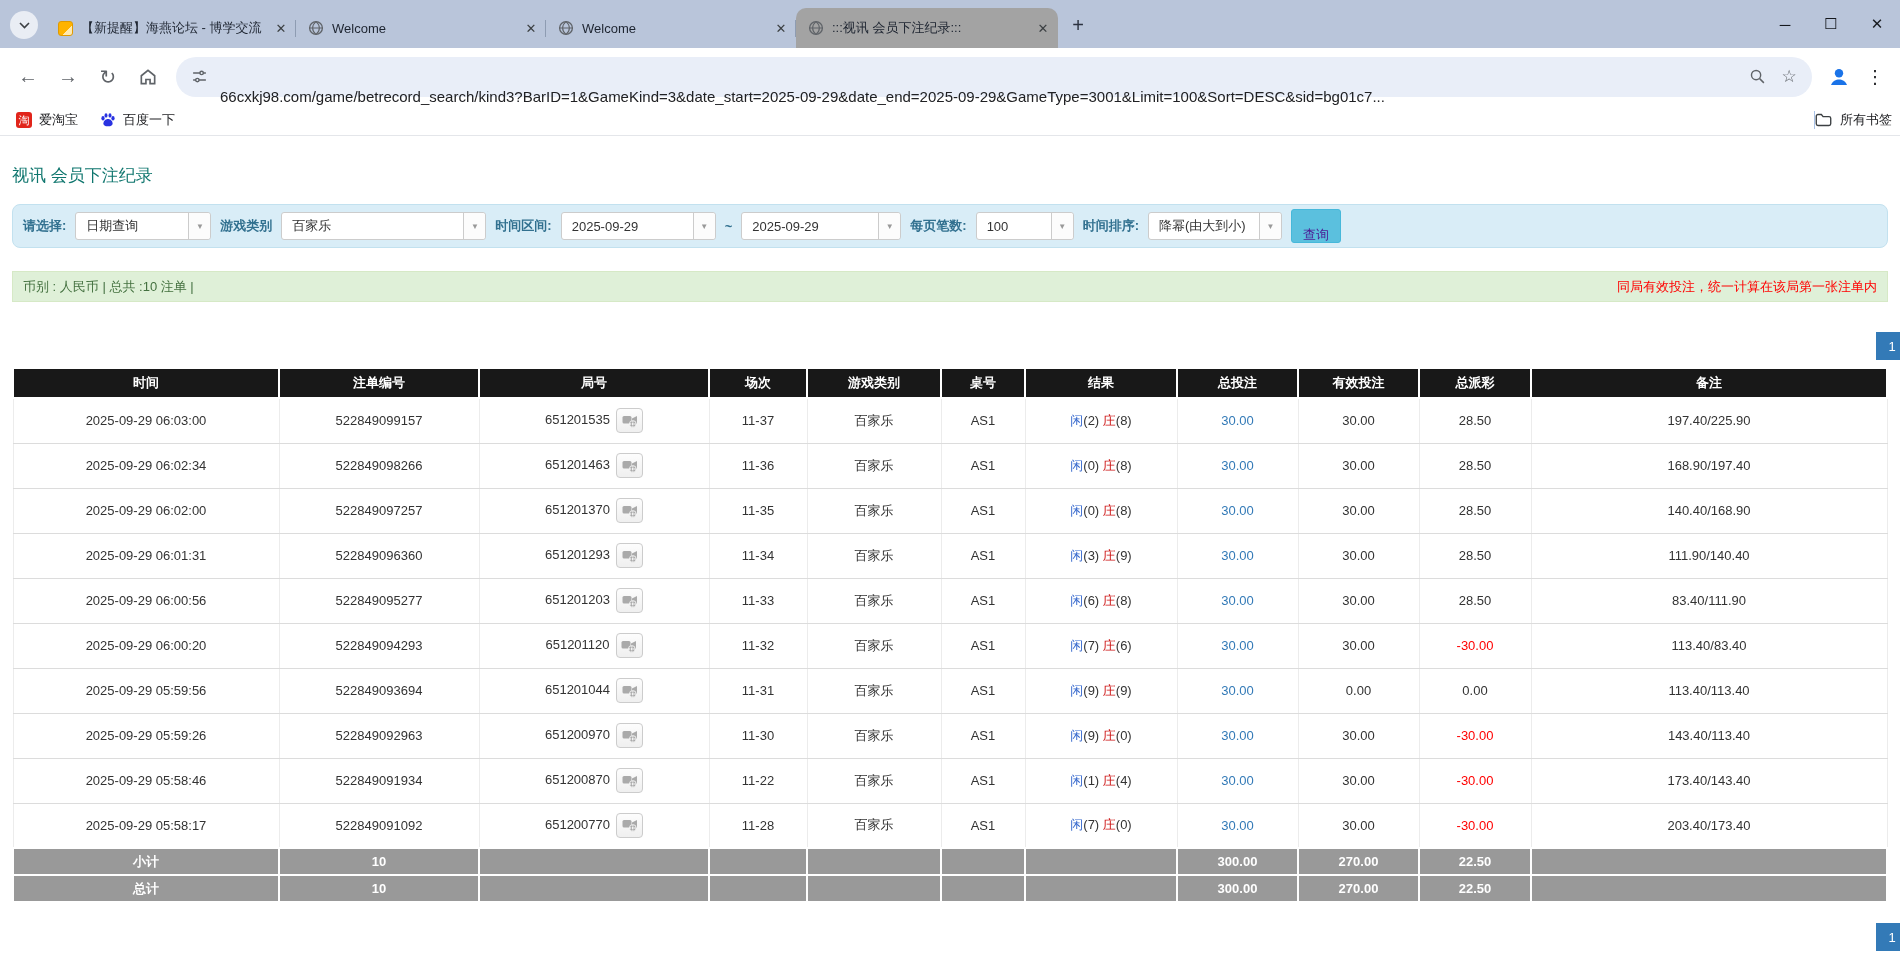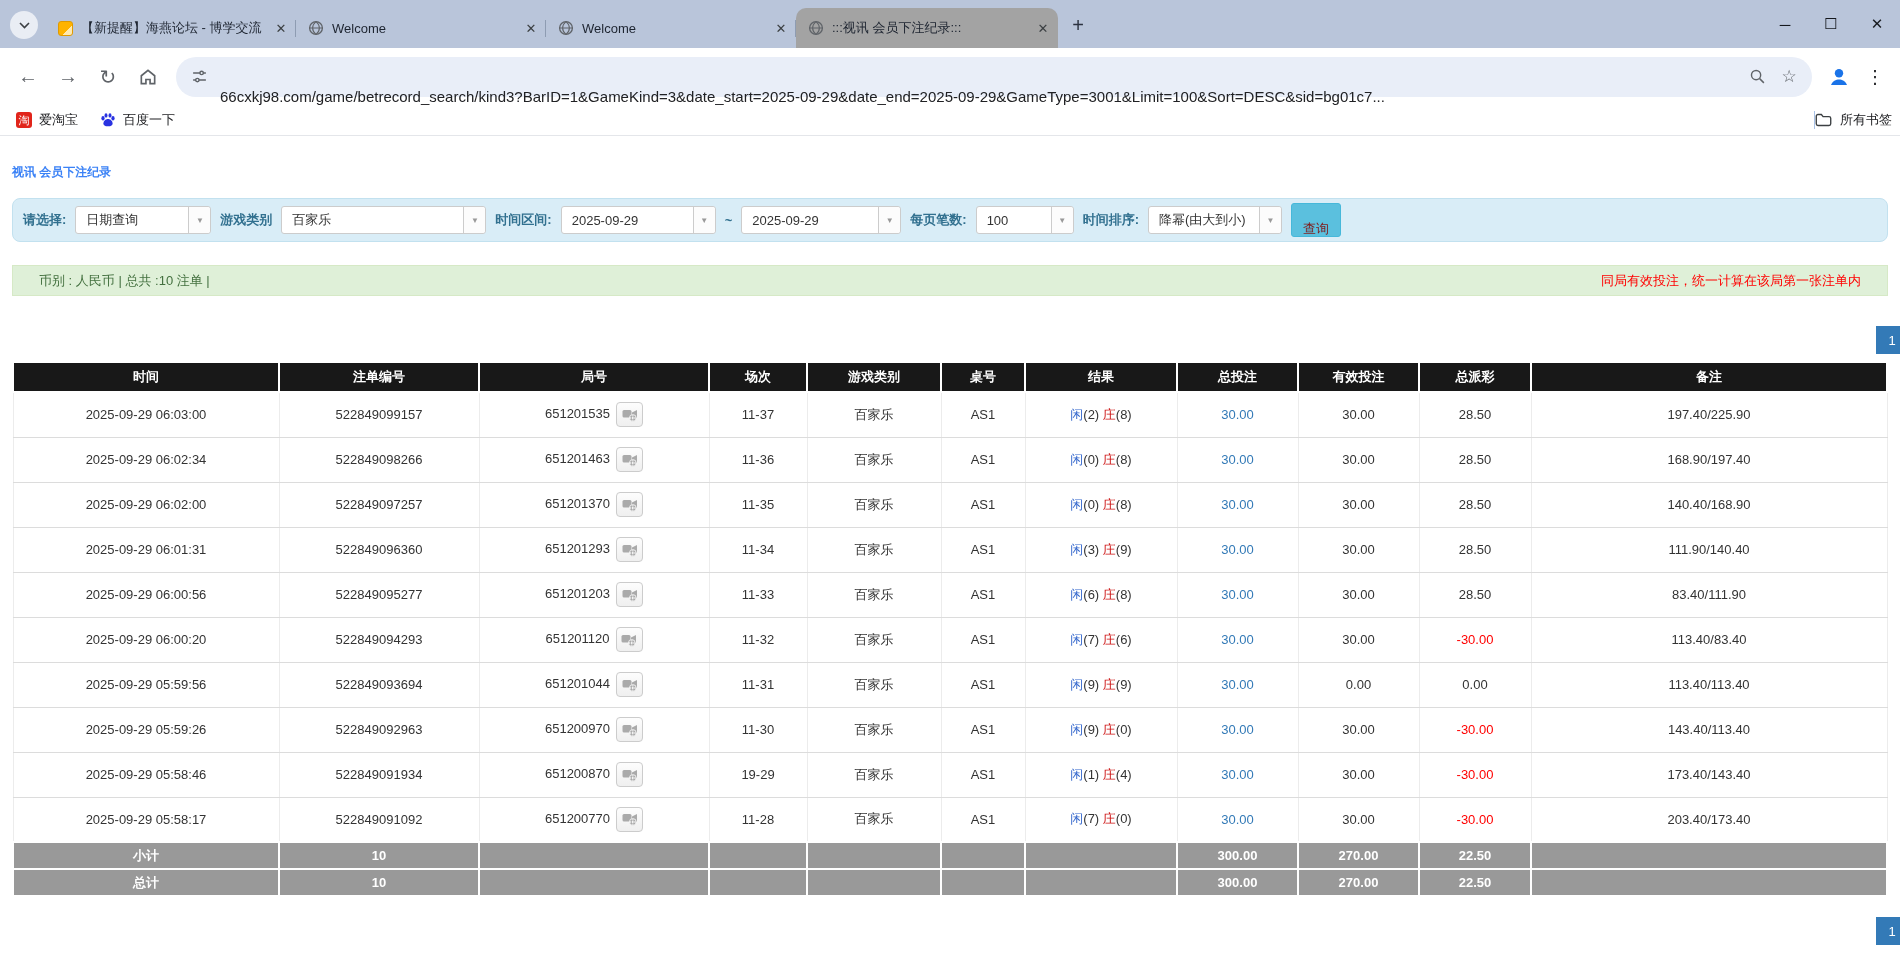--- a/index.html
+++ b/index.html
@@ -39,35 +39,35 @@
   
   .bookmarks { height:31px; background:#fff; display:flex; align-items:center; padding:0 8px; gap:6px; border-bottom:1px solid #e4e6ea; }
   .bm-item { display:flex; align-items:center; gap:7px; font-size:13px; color:#202124; padding:3px 8px; border-radius:6px; cursor:pointer; }
   .bm-taobao { width:16px; height:16px; background:#e1251b; border-radius:3px; color:#fff; font-size:11px; line-height:16px; text-align:center; }
   .bm-right { margin-left:auto; display:flex; gap:0; }
   .bm-divider { width:1px; height:18px; background:#aac3e8; }
   .bm-all { display:flex; align-items:center; gap:8px; font-size:13px; color:#202124; white-space:nowrap; cursor:pointer; }
 
   
   .content { padding:0 12px; position:relative; }
-  .page-title { font-size:12px; color:#3b82f6; margin:28px 0 17px 0; font-weight:700; }
+  .page-title { font-size:17px; color:#0f766e; margin:28px 0 17px 0; font-weight:400; }
 
   .filter-panel { height:44px; background:#d9edf7; border:1px solid #c2e1ef; border-radius:8px;
     display:flex; align-items:center; padding:0 10px; gap:9px; font-size:13px; }
   .f-label { color:#31708f; font-weight:bold; white-space:nowrap; }
   .sel { background:#fff; border:1px solid #ccc; border-radius:3px; height:28px; display:flex; align-items:center; cursor:pointer; }
   .sel .sel-text { padding:0 10px; color:#333; flex:1; white-space:nowrap; }
   .sel .sel-caret { width:22px; height:100%; border-left:1px solid #ccc; display:flex; align-items:center; justify-content:center;
     color:#999; font-size:8px; background:#fcfcfc; border-radius:0 3px 3px 0; }
   .tilde { color:#31708f; font-weight:bold; }
-  .btn-search { height:28px; background:#5bc0de; border:1px solid #46b8da; color:#7f1d1d; border-radius:3px;
+  .btn-search { height:28px; background:#5bc0de; border:1px solid #46b8da; color:#4c1d95; border-radius:3px;
     padding:16px 11px; font-size:13px; cursor:pointer; }
 
   .summary-bar { margin-top:23px; height:31px; background:#dff0d8; border:1px solid #d6e9c6; display:flex;
-    align-items:center; justify-content:space-between; padding:0 26px; font-size:13px; }
+    align-items:center; justify-content:space-between; padding:0 10px; font-size:13px; }
   .summary-left { color:#43703f; }
   .summary-right { color:#ff0000; }
 
   .pager-row { height:28px; margin-top:30px; position:relative; }
   .pager-btn { position:absolute; right:-20px; top:0; width:32px; height:28px; background:#337ab7; border:1px solid #337ab7;
     color:#fff; font-size:13px; display:flex; align-items:center; justify-content:center; cursor:pointer; }
   .pager-row.bottom { margin-top:20px; }
 
   
   table.bets { width:100%; border-collapse:collapse; margin-top:7px; table-layout:fixed; }
@@ -478,21 +478,21 @@
                 <rect x="0.5" y="2" width="9" height="7.5" rx="1.5" fill="#aaa"></rect>
                 <path d="M10 4.6L15 2v8l-5-2.6z" fill="#aaa"></path>
                 <circle cx="10.8" cy="10" r="3.4" fill="#aaa" stroke="#fff" stroke-width="0.8"></circle>
                 <circle cx="10.8" cy="10" r="0.9" fill="#fff"></circle>
                 <circle cx="10.8" cy="7.9" r="0.7" fill="#fff"></circle>
                 <circle cx="10.8" cy="12.1" r="0.7" fill="#fff"></circle>
                 <circle cx="8.7" cy="10" r="0.7" fill="#fff"></circle>
                 <circle cx="12.9" cy="10" r="0.7" fill="#fff"></circle>
               </svg>
             </button></td>
-          <td>19-29</td>
+          <td>11-22</td>
           <td>百家乐</td>
           <td>AS1</td>
           <td><span class="res-player">闲</span><span class="res-num">(1)</span> <span class="res-banker">庄</span><span class="res-num">(4)</span></td>
           <td><a class="bet-link">30.00</a></td>
           <td>30.00</td>
           <td><span class="neg">-30.00</span></td>
           <td>173.40/143.40</td>
         </tr>
         <tr>
           <td>2025-09-29 05:58:17</td>

